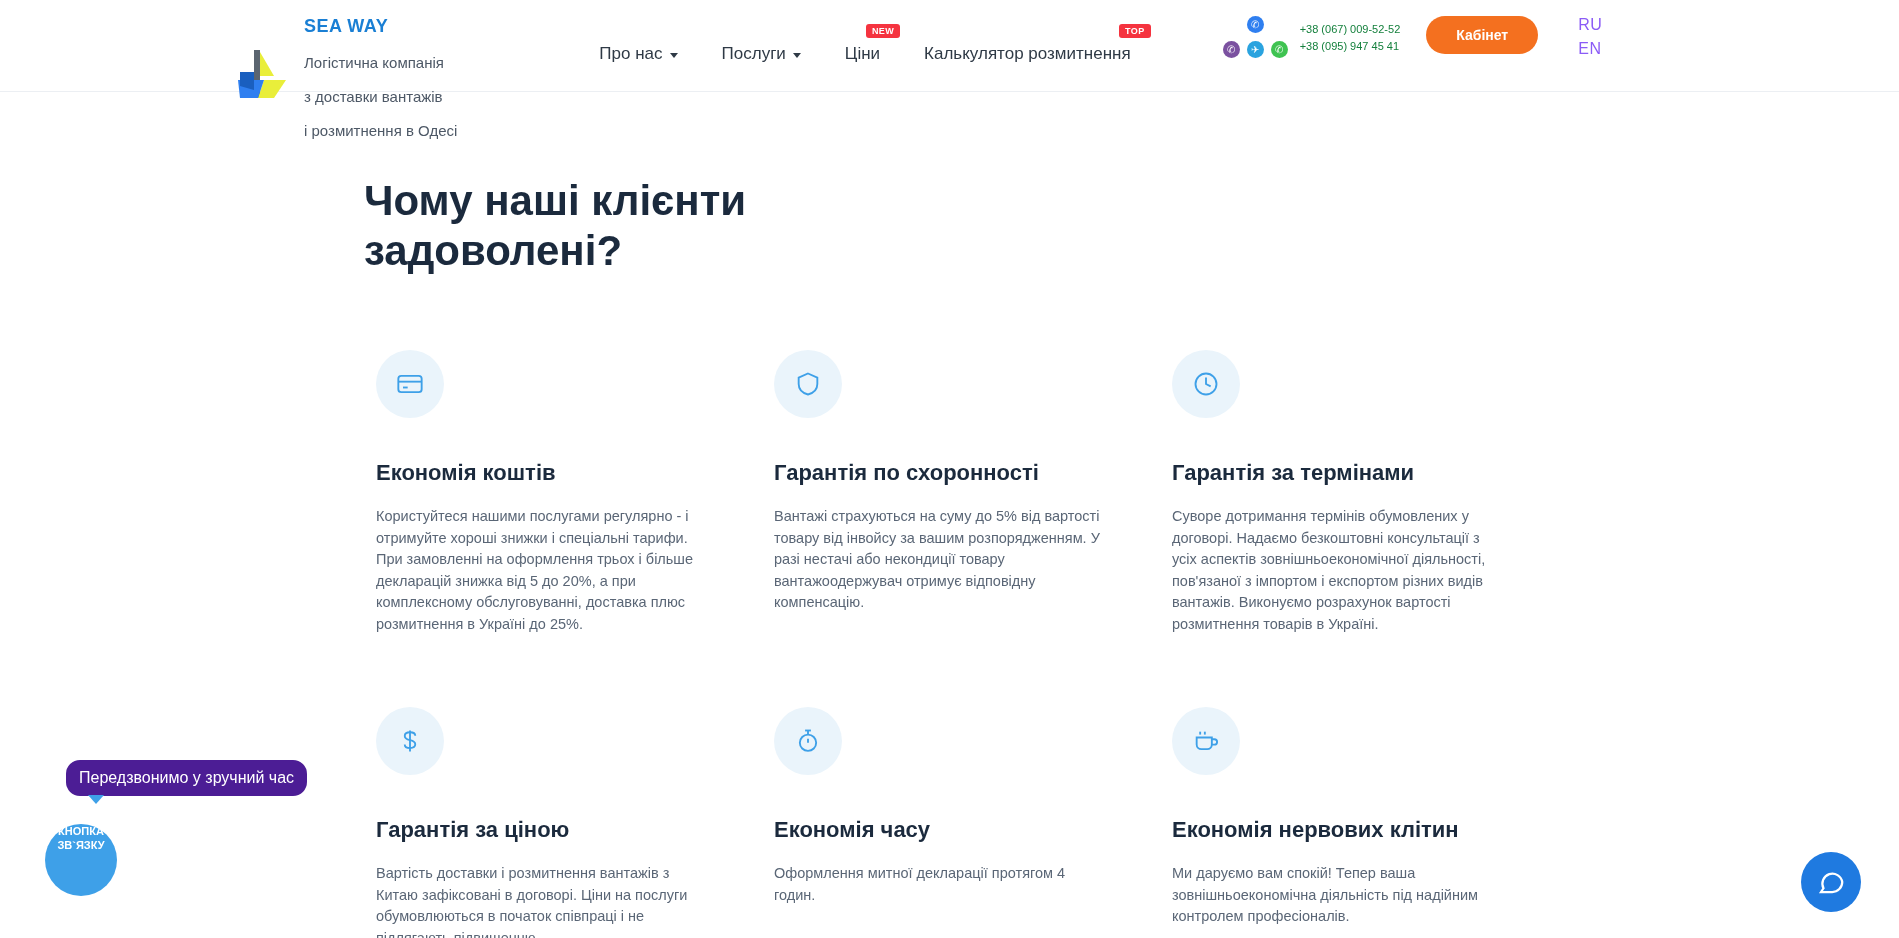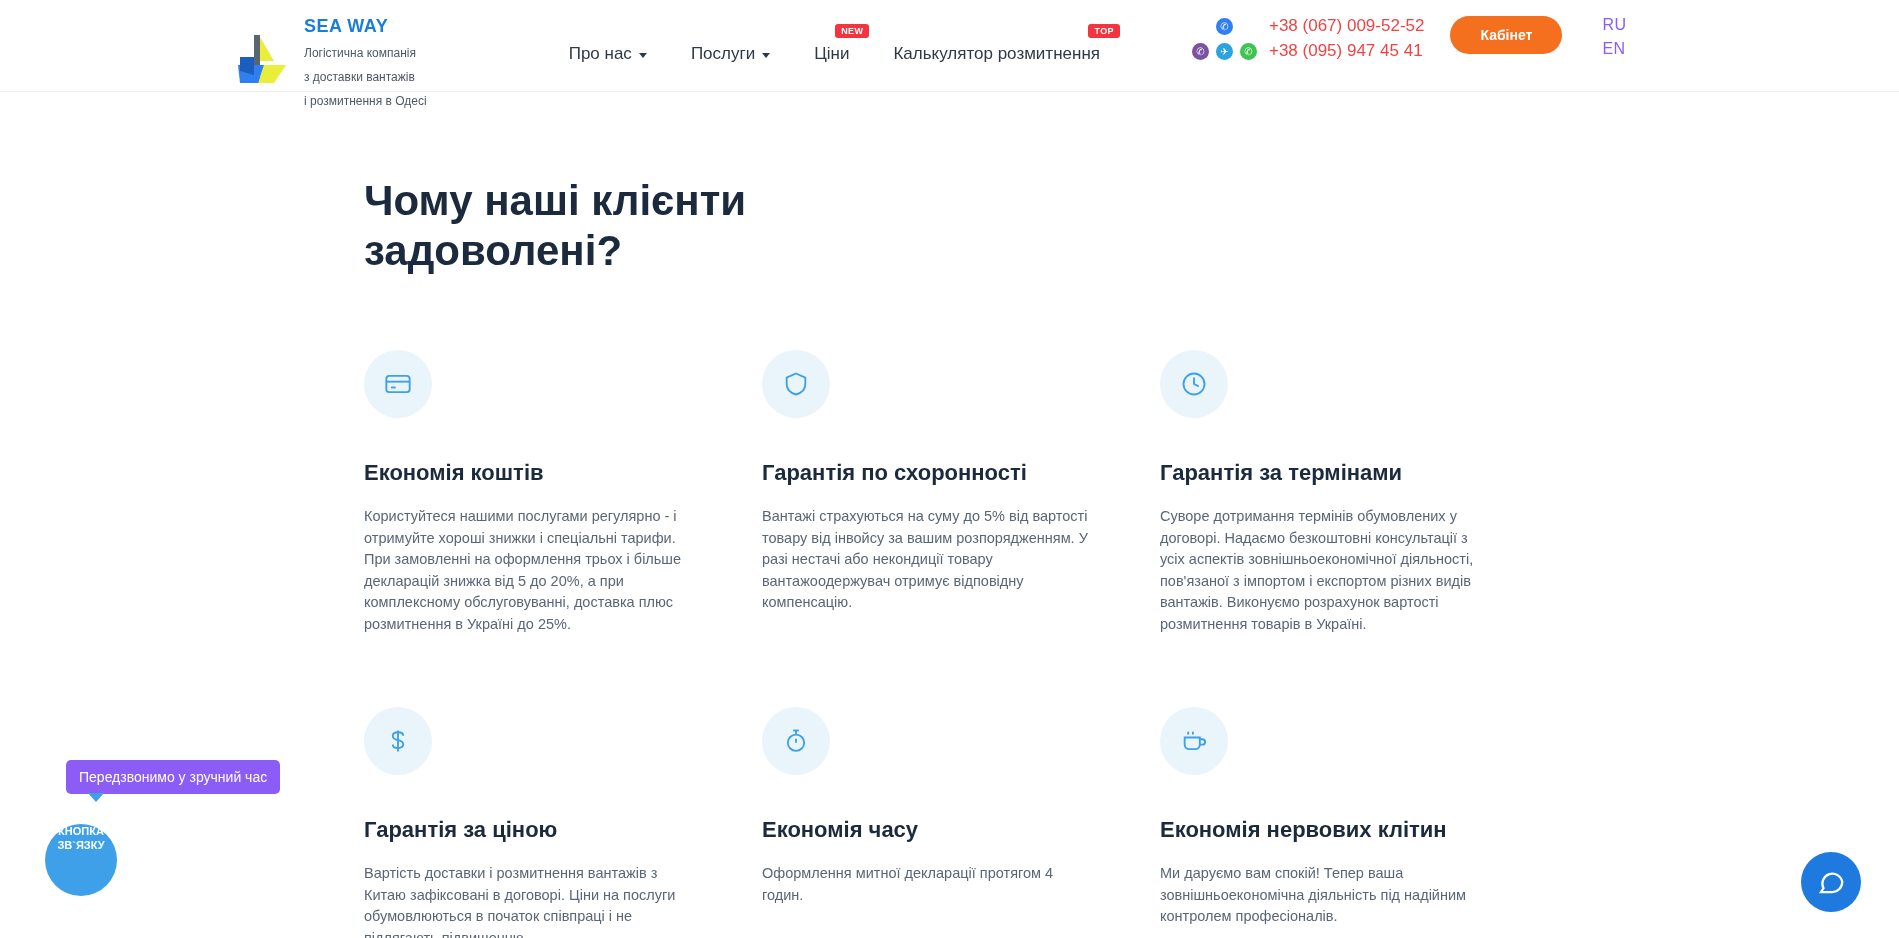--- a/index.html
+++ b/index.html
@@ -38,23 +38,23 @@
   .logo-text { margin-left: 8px; }
   .logo-title {
     color: #1a7fd4;
     font-size: 18px;
     font-weight: bold;
     letter-spacing: .5px;
     line-height: 20px;
   }
   .logo-sub {
     color: #4d5866;
-    font-size: 12px;
+    font-size: 15px;
     line-height: 14px;
-    margin-top: 10px;
+    margin-top: 20px;
   }
 
   .nav {
     display: flex;
     align-items: center;
     margin-left: 120px;
     height: 100%;
   }
   .nav-item {
     position: relative;
@@ -116,22 +116,22 @@
   .circ-phone { background: #2f7ff0; }
   .circ-viber { background: #7b51a0; }
   .circ-tg { background: #2aa3df; }
   .circ-wa { background: #3fc351; }
   .phones {
     display: flex;
     flex-direction: column;
     gap: 5px;
   }
   .phone {
-    font-size: 17px;
-    color: #ef4444;
+    font-size: 11px;
+    color: #15803d;
     white-space: nowrap;
     cursor: pointer;
   }
   .cab-btn {
     margin-left: 26px;
     background: #f4701f;
     color: #fff;
     border: none;
     border-radius: 20px;
     font-size: 14px;
@@ -167,21 +167,21 @@
     color: #1b2a3d;
     margin-top: 100px;
     max-width: 600px;
   }
 
   .grid {
     display: grid;
     grid-template-columns: 398px 398px 398px;
     margin-top: 74px;
   }
-  .card { padding-right: 34px; margin-bottom: 72px; }
+  .card { padding-right: 34px; margin-bottom: 72px; margin-left: 12px; }
   .icon-circle {
     width: 68px; height: 68px;
     border-radius: 50%;
     background: #eaf4fb;
     display: flex;
     align-items: center;
     justify-content: center;
     margin-bottom: 42px;
   }
   .card-title {
@@ -195,24 +195,24 @@
     line-height: 21.5px;
     color: #5a6676;
     max-width: 330px;
   }
 
   
   .callback-bubble {
     position: absolute;
     left: 66px;
     top: 760px;
-    background: #8b5cf6;
+    background: #4c1d95;
     color: #fff;
-    font-size: 14px;
-    border-radius: 5px;
+    font-size: 16px;
+    border-radius: 14px;
     padding: 9px 13px;
     white-space: nowrap;
     z-index: 60;
   }
   .callback-bubble:after {
     content: "";
     position: absolute;
     left: 22px;
     bottom: -8px;
     border-left: 8px solid transparent;

